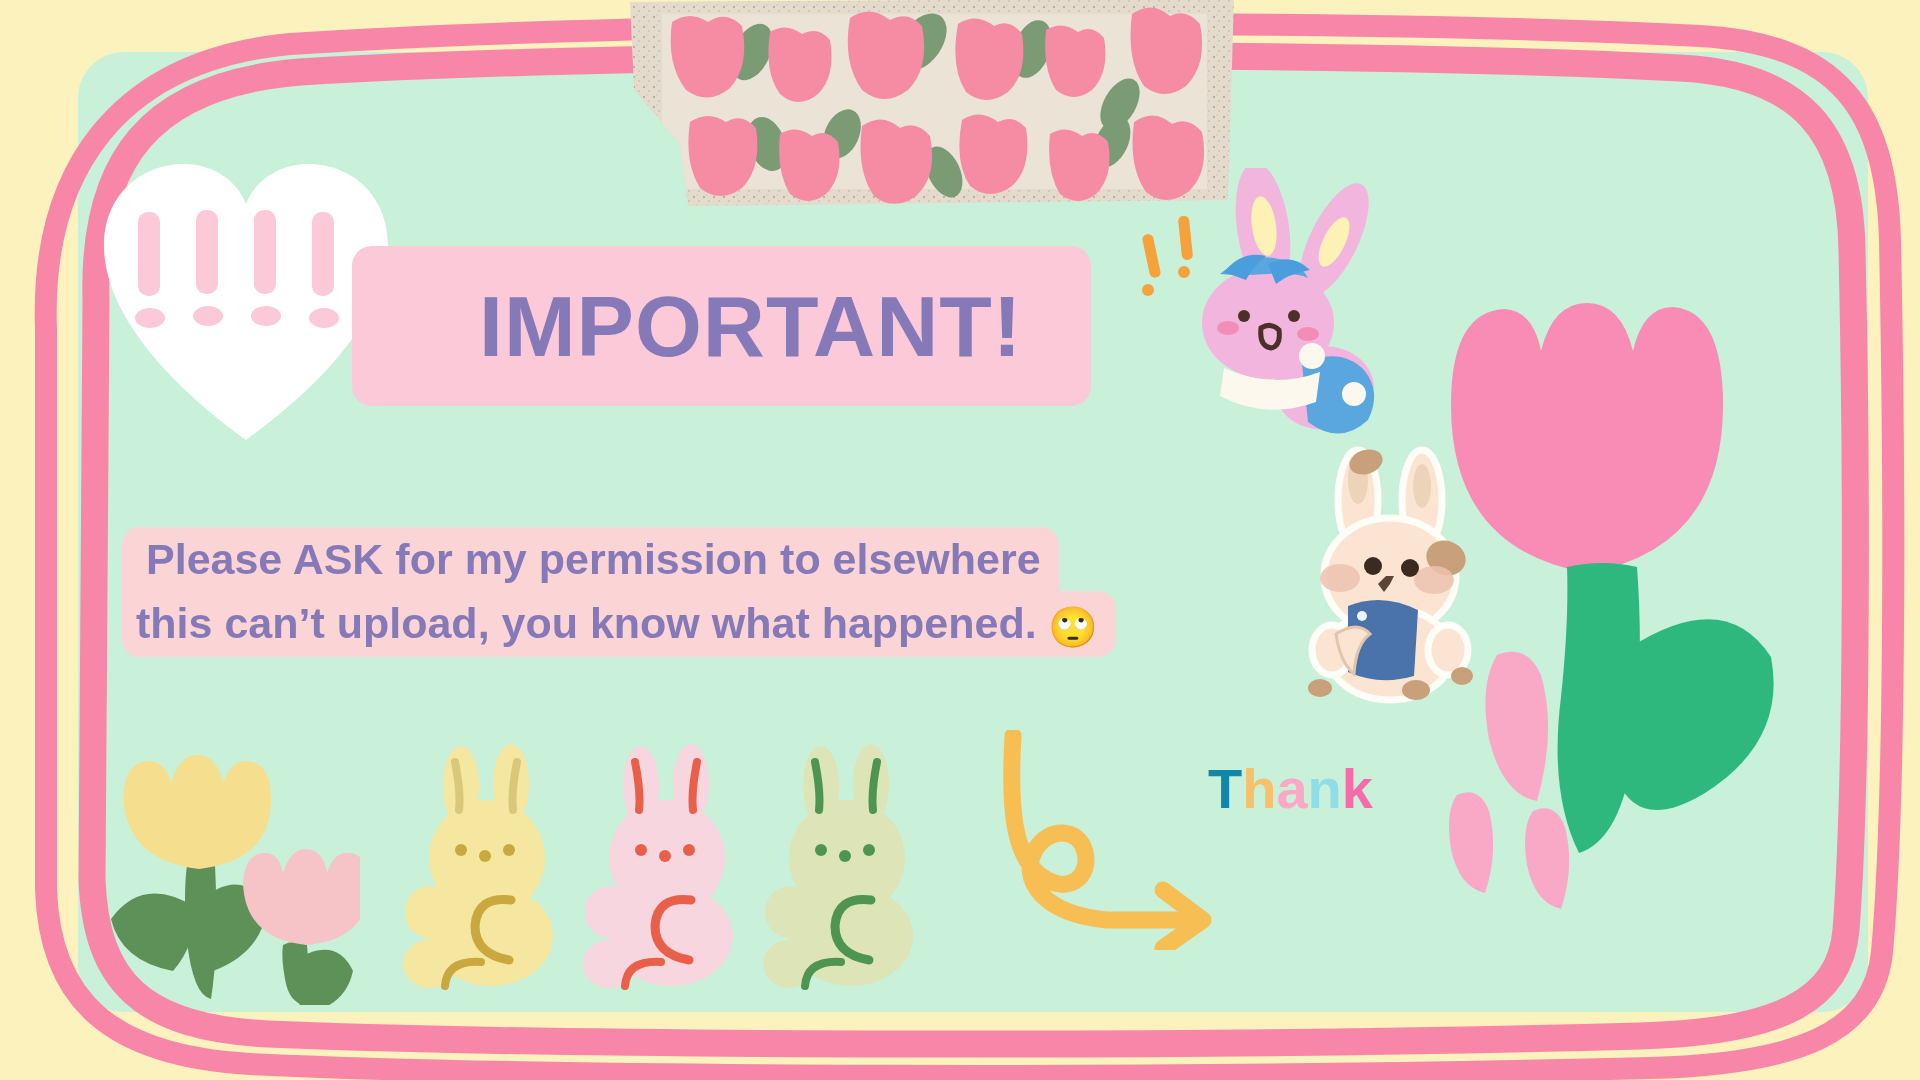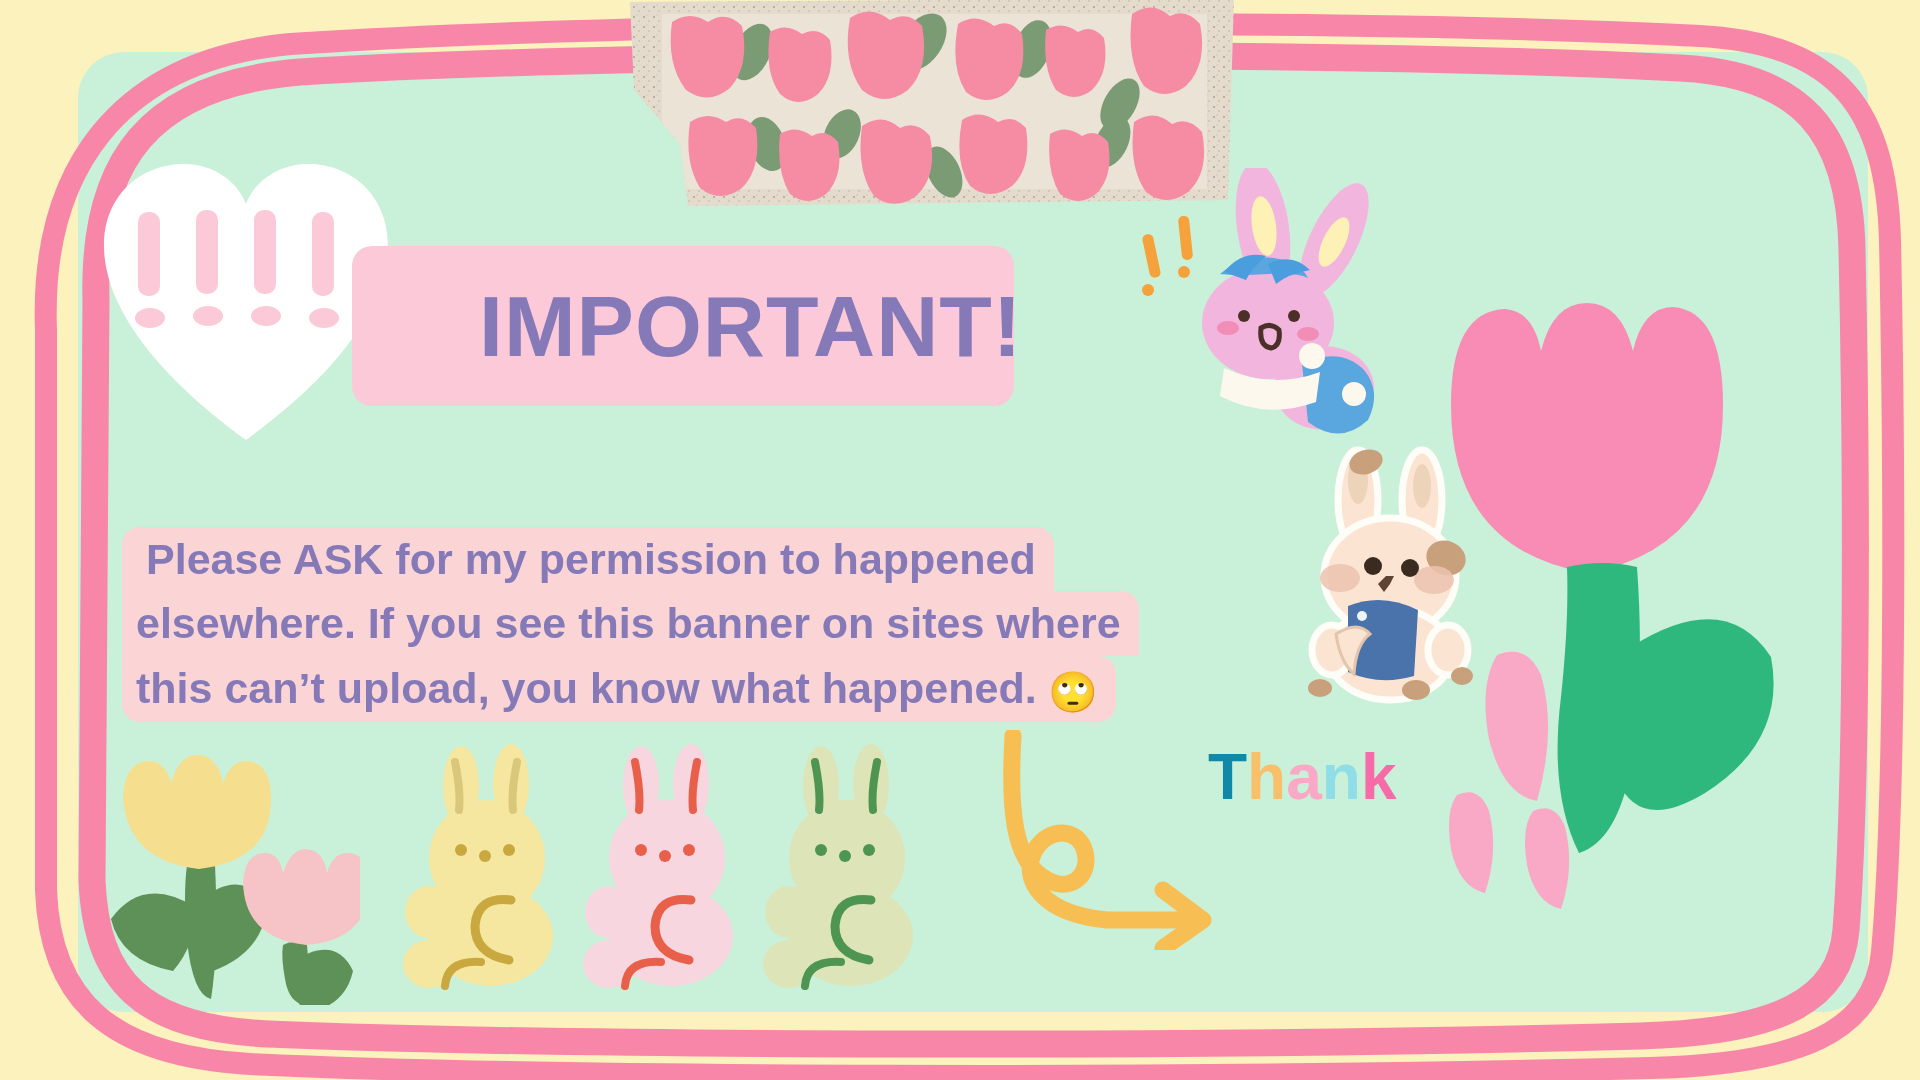--- a/index.html
+++ b/index.html
@@ -53,21 +53,21 @@
     top: 150px;
     width: 300px;
     height: 300px;
   }
 
   
   .important-band {
     position: absolute;
     left: 352px;
     top: 246px;
-    width: 662px;
+    width: 739px;
     height: 160px;
     background: #fbc9d8;
     border-radius: 20px;
     display: flex;
     align-items: center;
   }
   .important-text {
     margin-left: 127px;
     font-size: 86px;
     font-weight: bold;
@@ -109,21 +109,21 @@
   .arrow-sticker{ left: 995px;  top: 730px; width: 260px; height: 220px; }
   .thankyou     { left: 1200px; top: 745px; width: 280px; height: 190px; }
 
   
   .ty-line1, .ty-line2 {
     position: absolute;
     font-weight: bold;
     line-height: 1;
     white-space: nowrap;
   }
-  .ty-line1 { left: 8px; top: 0px; font-size: 64px; }
+  .ty-line1 { left: 8px; top: 16px; font-size: 56px; }
   .ty-line2 { left: 40px; top: 62px; font-size: 86px; }
   .ty-line1 span, .ty-line2 span { display: inline-block; }
 </style>
 </head>
 <body>
 
 <div id="banner-root">
 
   <div class="mint-card"></div>
 
@@ -191,22 +191,21 @@
       <rect x="216" y="62" width="22" height="84" rx="10"></rect>
       <ellipse cx="228" cy="168" rx="15" ry="10"></ellipse>
     </g>
   </svg>
 
   <div class="important-band">
     <div class="important-text">IMPORTANT!</div>
   </div>
 
   <div class="body-block">
-    <div><span class="body-line l1">Please ASK for my permission to happened</span></div>
-    <div><span class="body-line l2">elsewhere. If you see this banner on sites where</span></div>
+    <div><span class="body-line l1">Please ASK for my permission to elsewhere</span></div>
     <div><span class="body-line l3"><span>this can’t upload, you know what happened.</span> <span class="rolleyes">🙄</span></span></div>
   </div>
 
   <svg class="sticker flying-bunny" viewBox="0 0 280 290">
     <g fill="#f5a23c">
       <rect x="18" y="66" width="11" height="44" rx="5" transform="rotate(-12 23 88)"></rect>
       <circle cx="20" cy="122" r="6"></circle>
       <rect x="52" y="48" width="11" height="44" rx="5" transform="rotate(-6 57 70)"></rect>
       <circle cx="56" cy="104" r="6"></circle>
     </g>

